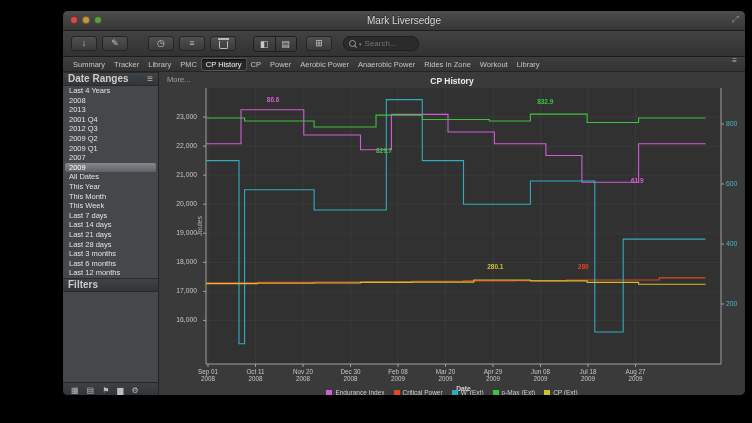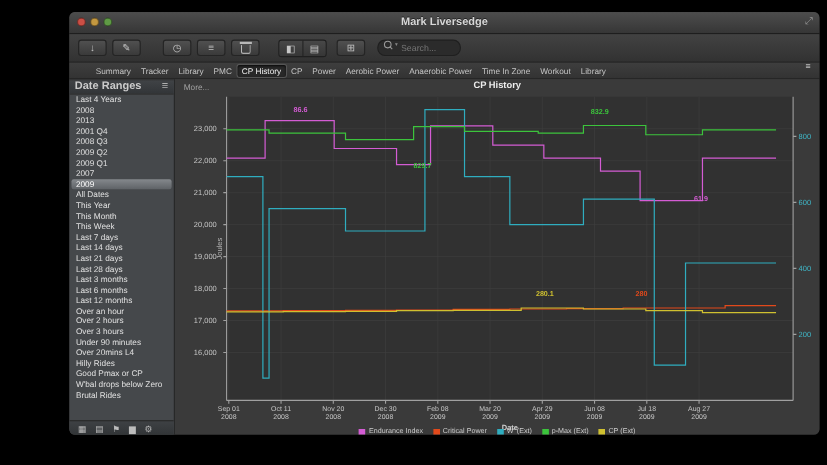--- a/index.html
+++ b/index.html
@@ -5,70 +5,70 @@
   html,body{margin:0;padding:0}
   body{width:752px;height:423px;background:#000;position:relative;overflow:hidden;
        font-family:"Liberation Sans",sans-serif;-webkit-font-smoothing:antialiased}
   .window{position:absolute;left:63px;top:11px;width:682px;height:384px;background:#3b3b3b;
           border-radius:5px;overflow:hidden;box-shadow:0 12px 35px rgba(0,0,0,.9)}
   
   .titlebar{height:19px;background:linear-gradient(#4d4d4d,#363636);border-bottom:1px solid #1e1e1e;
             position:relative;display:flex;align-items:center;justify-content:center}
   .lights{position:absolute;left:7px;top:5px;display:flex;gap:4px}
   .light{width:8px;height:8px;border-radius:50%;border:1px solid rgba(0,0,0,.4);box-sizing:border-box}
-  .win-title{font-size:10px;color:#d8d8d8;font-weight:bold;text-shadow:0 -1px 0 rgba(0,0,0,.5)}
+  .win-title{font-size:10px;color:#d8d8d8;font-weight:normal;text-shadow:0 -1px 0 rgba(0,0,0,.5)}
   .expand{position:absolute;right:6px;top:3px;color:#9c9c9c;font-size:9px}
   
   .toolbar{height:25px;background:linear-gradient(#424242,#323232);border-bottom:1px solid #1c1c1c;
            display:flex;align-items:center;padding:0 8px;gap:5px}
   .tbtn{width:26px;height:15px;border-radius:3px;background:linear-gradient(#505050,#3a3a3a);
         border:1px solid #242424;color:#c3c3c3;font-size:9px;line-height:13px;
         display:flex;align-items:center;justify-content:center;padding:0;box-sizing:border-box}
   .tb-gap{width:10px}
   .trash-glyph{width:7px;height:7px;border:1px solid #b8b8b8;border-top:none;border-radius:0 0 2px 2px;
         position:relative;margin-top:2px;display:inline-block}
   .trash-glyph::before{content:'';position:absolute;top:-3px;left:-2px;right:-2px;height:2px;background:#b8b8b8}
   .seg{display:flex;border:1px solid #1f1f1f;border-radius:3px;overflow:hidden;margin-left:auto}
   .seg span{padding:2px 8px;font-size:9px;color:#c8c8c8;background:linear-gradient(#484848,#363636);
             border-right:1px solid #1f1f1f;white-space:nowrap}
   .seg span:last-child{border-right:none}
   .seg span.active{background:#262626;color:#ececec;box-shadow:inset 0 1px 3px rgba(0,0,0,.7)}
   .seg.view-seg{margin-left:12px}
   .seg.view-seg span{padding:2px 6px}
   .single-btn{margin-left:4px}
   .search{margin-left:6px;width:64px;height:13px;border-radius:7px;background:#2b2b2b;
-          border:1px solid #1f1f1f;display:flex;padding:0 5px;gap:3px}
+          border:1px solid #1f1f1f;display:flex;align-items:center;padding:0 5px;gap:3px}
   .mag{width:5px;height:5px;border:1px solid #9a9a9a;border-radius:50%;position:relative;flex:none}
   .mag::after{content:'';position:absolute;width:3px;height:1px;background:#9a9a9a;transform:rotate(45deg);left:4px;top:5px}
   .search-arrow{color:#888;font-size:5px;flex:none}
   .search input{background:none;border:none;outline:none;color:#9a9a9a;font-size:8px;width:100%;padding:0}
   
   .tabbar{height:14px;background:linear-gradient(#3e3e3e,#333);border-bottom:1px solid #252525;
-          display:flex;align-items:center;padding:0 20px;gap:1px}
+          display:flex;align-items:center;padding:0 6px;gap:1px}
   .tabbar .tab{font-size:7.5px;color:#c4c4c4;padding:1px 4px;border-radius:2px;white-space:nowrap}
   .tabbar .tab.active{background:#282828;color:#f0f0f0;box-shadow:inset 0 1px 2px rgba(0,0,0,.8),0 0 0 1px #555}
   .tab-menu{margin-left:auto;color:#bdbdbd;font-size:8px}
   
   .content{display:flex;height:326px}
   .sidebar{width:95px;background:#45484b;border-right:1px solid #232323;position:relative;
            font-size:7.5px;color:#e0e0e0;flex:none;overflow:hidden}
   .section-h{height:12px;background:linear-gradient(#404346,#323538);border-top:1px solid #2b2b2b;
              border-bottom:1px solid #2b2b2b;color:#cbcbcb;font-weight:bold;font-size:10px;
              display:flex;justify-content:space-between;padding:0 5px}
   .section-h .menu-ic{font-weight:normal;color:#b0b0b0}
   .sitem{height:9.6px;line-height:9.6px;padding-left:6px;white-space:nowrap;overflow:hidden}
   .sitem.active{background:linear-gradient(#84888c,#5f6367);border-radius:2px;margin:0 2px;
                 padding-left:4px;color:#fff}
   .sidebar-bottom{position:absolute;bottom:0;left:0;right:0;height:15px;
                   background:linear-gradient(#3e4144,#2f3234);border-top:1px solid #262626;
                   display:flex;align-items:center;gap:8px;padding:0 8px;color:#bcbcbc;font-size:8px}
   .sidebar-bottom span{line-height:15px}
   
   .chart{flex:1;position:relative;background:#3a3a3a;overflow:hidden}
-  .chart-h{position:absolute;top:0;left:0;right:0;height:14px;display:flex;align-items:flex-start}
+  .chart-h{position:absolute;top:0;left:0;right:0;height:14px;display:flex;align-items:flex-end}
   .more{position:absolute;left:8px;top:3px;font-size:7.5px;color:#a2a2a2}
   .chart-title{width:100%;text-align:center;font-size:8.5px;font-weight:bold;color:#ededed}
   #chart-svg{position:absolute;left:0;top:0}
   .legend{position:absolute;left:0;right:0;top:317px;display:flex;justify-content:center;
           gap:9px;align-items:center}
   .legend-item{display:flex;align-items:center;gap:3px;font-size:6.5px;color:#cccccc;white-space:nowrap}
   .swatch{width:6px;height:6px;flex:none}
 </style>
 </head>
 <body>
@@ -123,68 +123,59 @@
 
   <span class="tab">Summary</span>
       <span class="tab">Tracker</span>
       <span class="tab">Library</span>
       <span class="tab">PMC</span>
       <span class="tab active">CP History</span>
       <span class="tab">CP</span>
       <span class="tab">Power</span>
       <span class="tab">Aerobic Power</span>
       <span class="tab">Anaerobic Power</span>
-      <span class="tab">Time In Zone</span>
+      <span class="tab">Rides In Zone</span>
       <span class="tab">Workout</span>
       <span class="tab">Library</span>
     </div>
   <span class="tab-menu" style="position:absolute;right:8px;top:45px">≡</span>
 
   <div class="content">
 
     <div class="sidebar">
       <div class="section-h">
         <span>Date Ranges</span>
         <span class="menu-ic">≡</span>
       </div>
       <div>
 
       <div class="sitem">Last 4 Years</div>
           <div class="sitem">2008</div>
           <div class="sitem">2013</div>
           <div class="sitem">2001 Q4</div>
-          <div class="sitem">2008 Q3</div>
+          <div class="sitem">2012 Q3</div>
           <div class="sitem">2009 Q2</div>
           <div class="sitem">2009 Q1</div>
           <div class="sitem">2007</div>
           <div class="sitem active">2009</div>
           <div class="sitem">All Dates</div>
           <div class="sitem">This Year</div>
           <div class="sitem">This Month</div>
           <div class="sitem">This Week</div>
           <div class="sitem">Last 7 days</div>
           <div class="sitem">Last 14 days</div>
           <div class="sitem">Last 21 days</div>
           <div class="sitem">Last 28 days</div>
           <div class="sitem">Last 3 months</div>
           <div class="sitem">Last 6 months</div>
           <div class="sitem">Last 12 months</div>
         </div>
-      <div>
-
-      <div class="sitem">Over an hour</div>
-          <div class="sitem">Over 2 hours</div>
-          <div class="sitem">Over 3 hours</div>
-          <div class="sitem">Under 90 minutes</div>
-          <div class="sitem">Over 20mins L4</div>
-          <div class="sitem">Hilly Rides</div>
-          <div class="sitem">Good Pmax or CP</div>
-          <div class="sitem">W'bal drops below Zero</div>
-          <div class="sitem">Brutal Rides</div>
-        </div>
+      <div class="section-h">
+        <span>Filters</span>
+      </div>
       <div class="sidebar-bottom">
 
       <span>▦</span>
           <span>▤</span>
           <span>⚑</span>
           <span>▆</span>
           <span>⚙</span>
         </div>
     </div>
 

